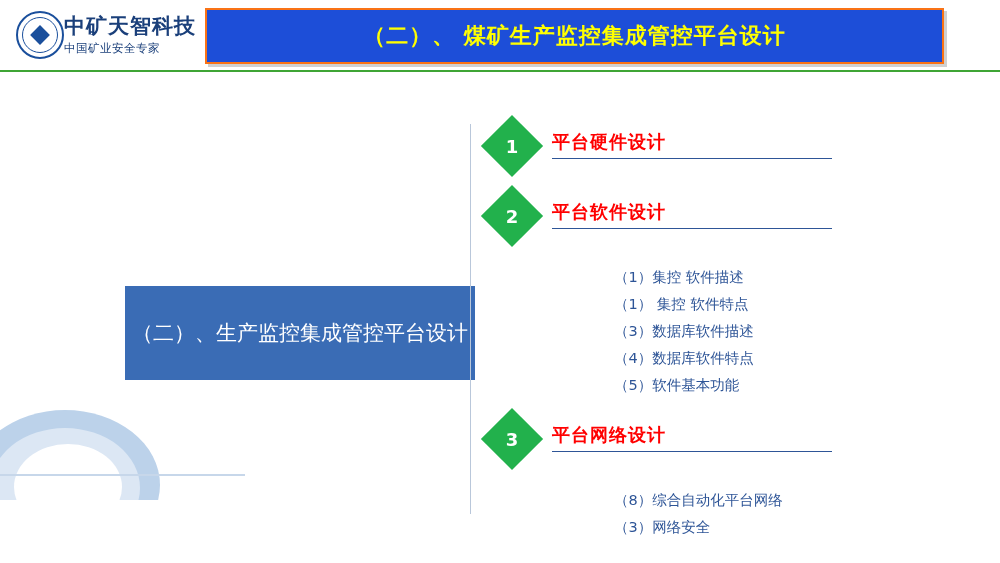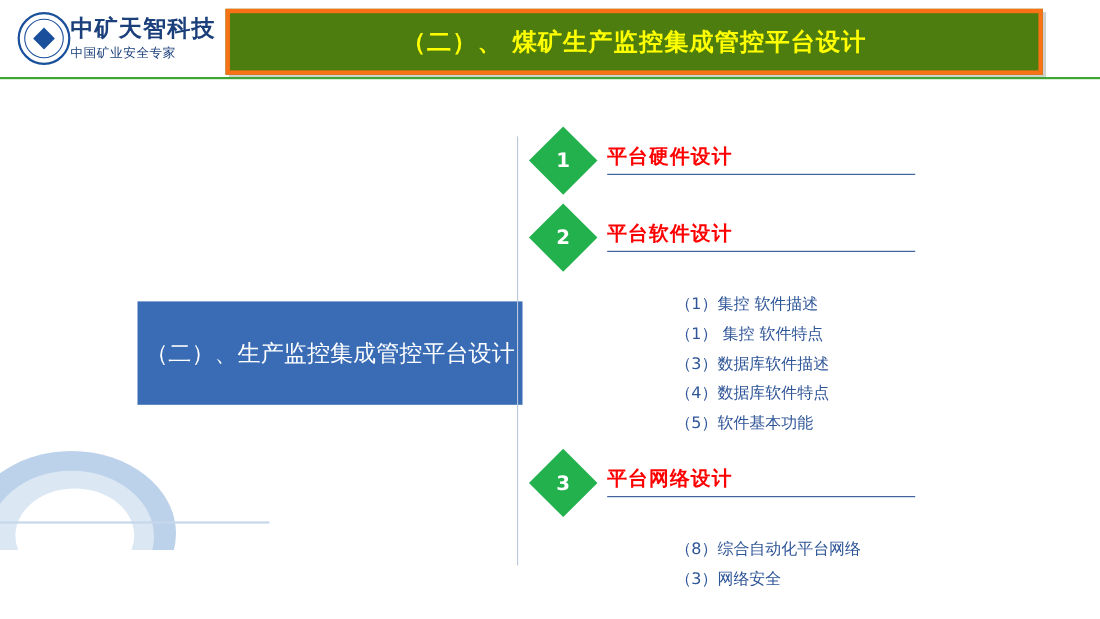--- a/index.html
+++ b/index.html
@@ -35,35 +35,35 @@
   .logo-title{
     font-size:21px;font-weight:bold;color:#1a3f7a;letter-spacing:1px;line-height:24px;
     font-family:"DejaVu Sans",sans-serif;
   }
   .logo-sub{
     font-size:11.5px;color:#1a3f7a;letter-spacing:0.5px;line-height:16px;margin-top:2px;
     font-family:"DejaVu Sans",sans-serif;
   }
   .title-bar{
     position:absolute;left:205px;top:8px;width:735px;height:52px;
-    background:#4d7c0f;border:4px solid #f97316;
+    background:#1d4ed8;border:2px solid #f97316;
     display:flex;align-items:center;justify-content:center;
     box-shadow:3px 3px 0 rgba(120,120,120,0.35);
   }
   .title-bar span{
     color:#ffff00;font-size:22px;font-weight:bold;letter-spacing:1px;
     font-family:"DejaVu Sans",sans-serif;
   }
   .header-rule{
     position:absolute;left:0;top:70px;width:1000px;height:2px;background:#3fa535;
   }
 
   
   .left-block{
-    position:absolute;left:125px;top:274px;width:350px;height:94px;
+    position:absolute;left:125px;top:286px;width:350px;height:94px;
     background:#3a6cb5;
     display:flex;align-items:center;justify-content:center;text-align:center;
   }
   .left-block span{
     color:#ffffff;font-size:21px;line-height:32px;
     font-family:"DejaVu Sans",sans-serif;
   }
 
   
   .arc-wrap{position:absolute;left:0;top:390px;width:260px;height:110px;overflow:hidden;}

